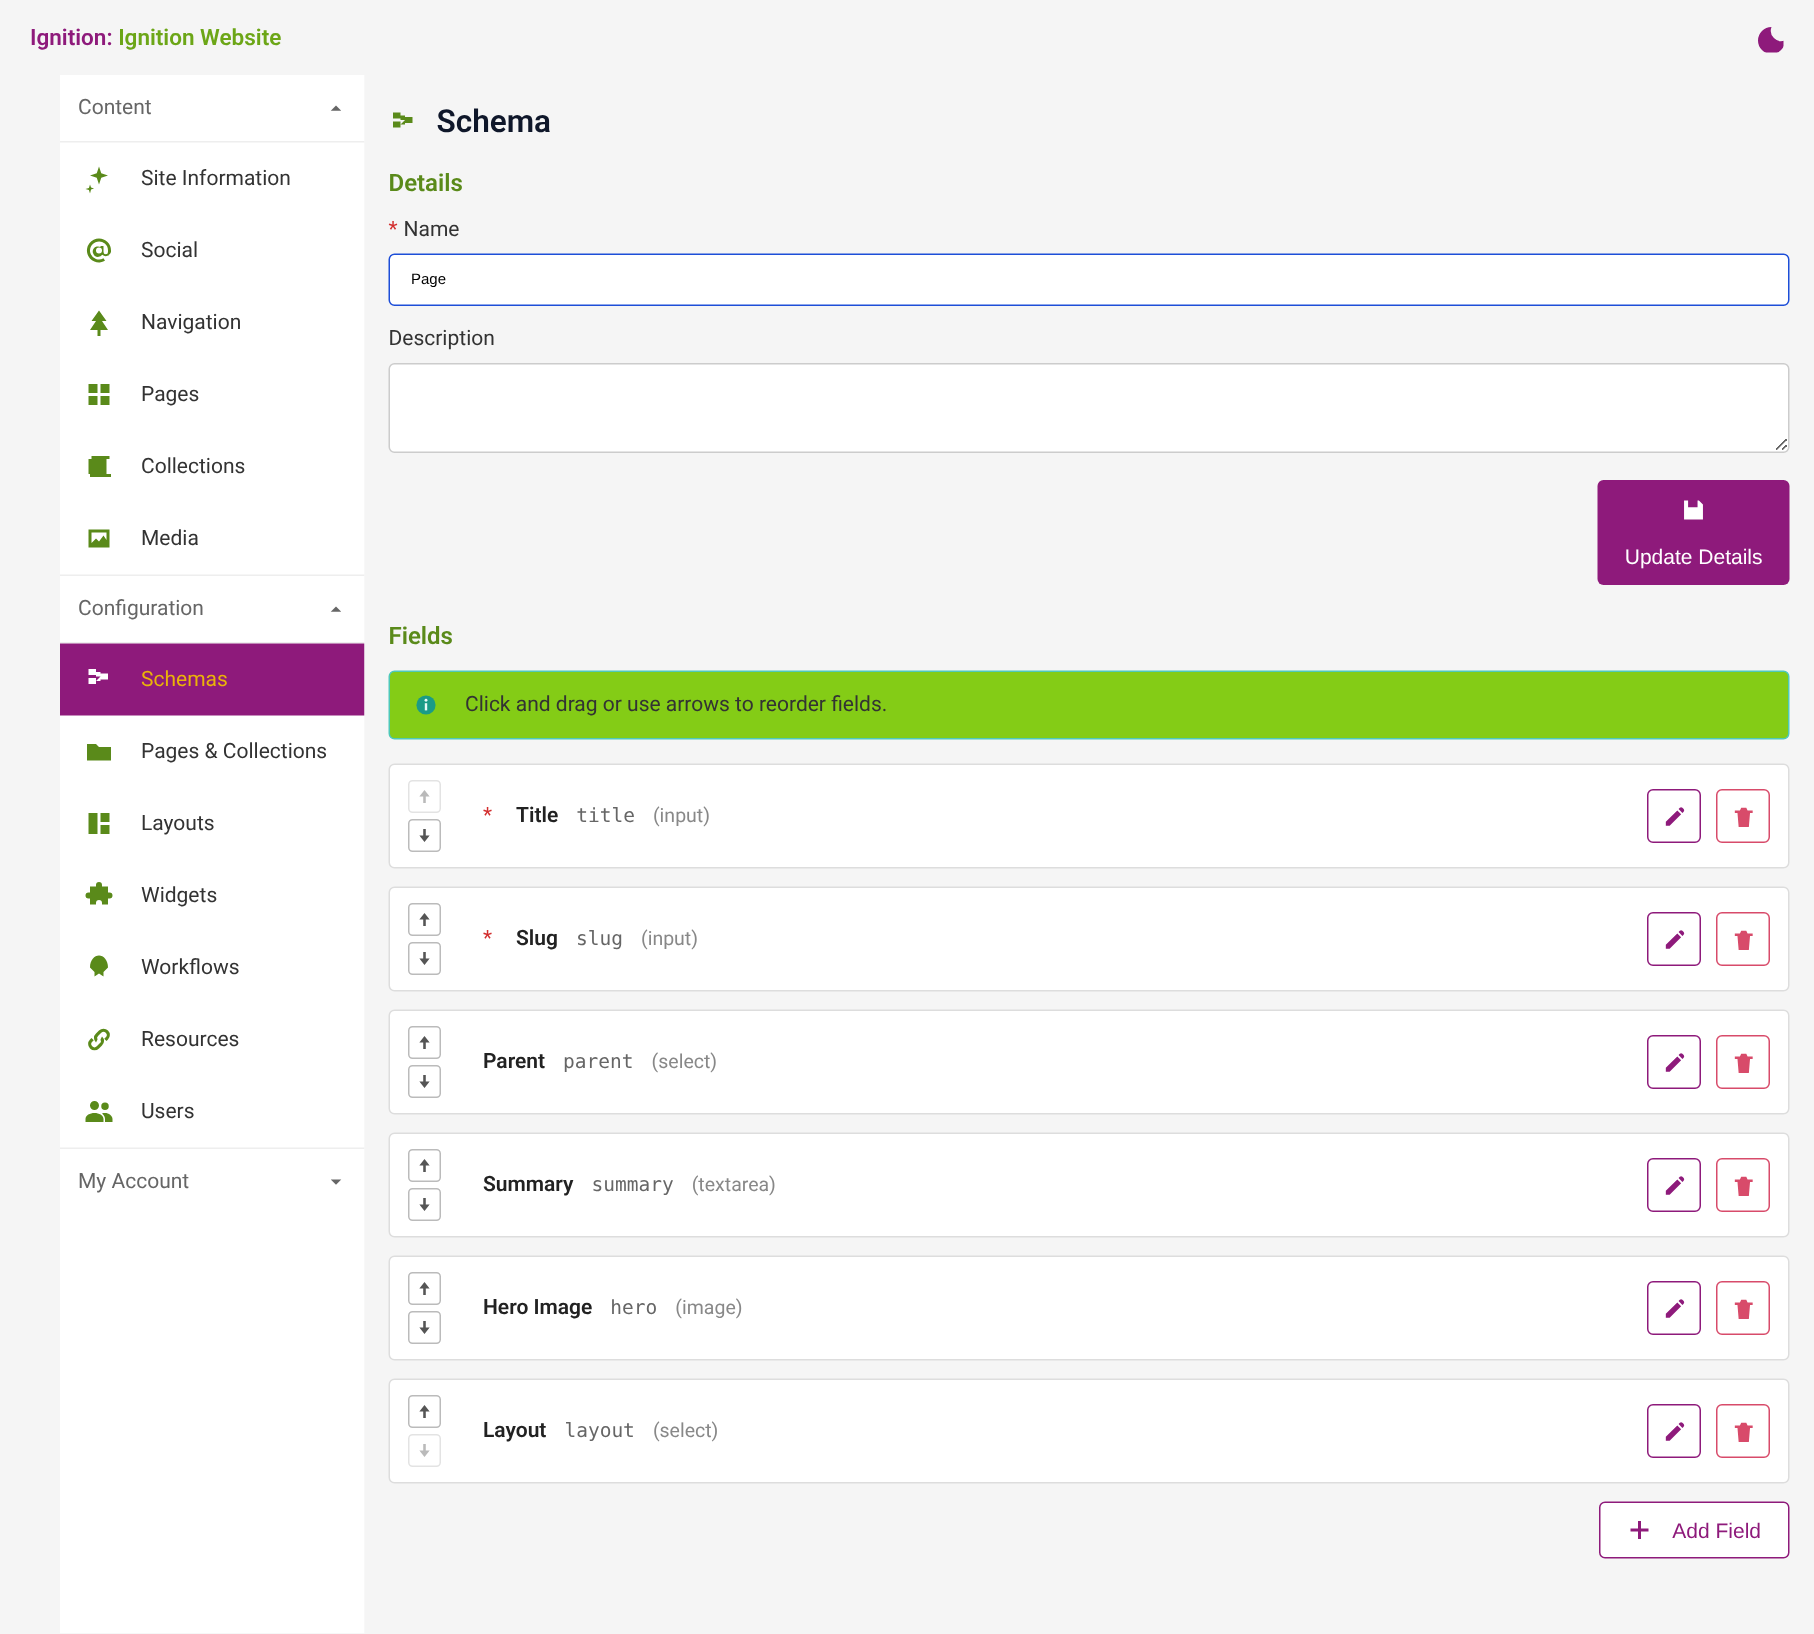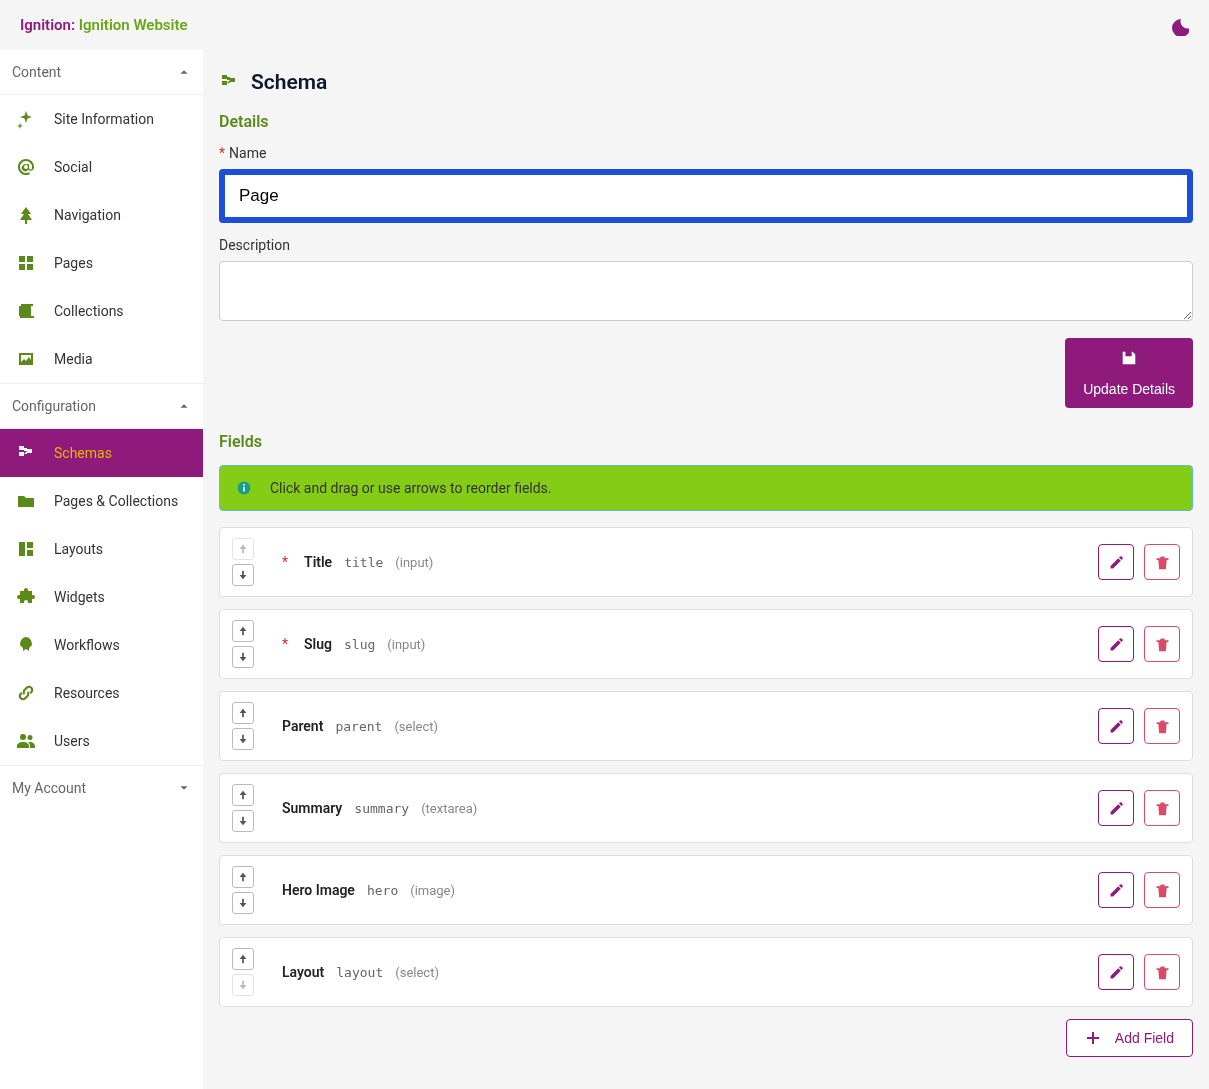--- a/index.html
+++ b/index.html
@@ -1,24 +1,24 @@
 <!DOCTYPE html>
 <html><head>
 <meta charset="utf-8">
 <style>
   * { box-sizing: border-box; margin: 0; padding: 0; }
   body { font-family: -apple-system, BlinkMacSystemFont, "Segoe UI", Roboto, sans-serif; background: #f5f5f5; color: #333; font-size: 14px; }
   
-  .topbar { height: 50px; background: #f5f5f5; display: flex; padding: 16px 20px; justify-content: space-between; }
+  .topbar { height: 50px; background: #f5f5f5; display: flex; align-items: center; padding: 5px 20px; justify-content: space-between; }
   .brand { font-weight: 600; font-size: 15px; }
   .brand-primary { color: #8e1a7b; }
   .brand-secondary { color: #6ca617; }
   .dark-toggle { width: 20px; height: 20px; fill: #8e1a7b; cursor: pointer; }
   
-  .container { display: flex; }
+  .container { display: flex; margin-left: 40px; }
   
   .sidebar { width: 203px; background: #fff; min-height: calc(100vh - 50px); }
   .sidebar-section-header { display: flex; align-items: center; justify-content: space-between; padding: 14px 12px; color: #666; font-size: 14px; cursor: pointer; border-bottom: 1px solid #eee; }
   .sidebar-section-header.no-border { border-bottom: none; }
   .sidebar-item { display: flex; align-items: center; padding: 14px 16px; color: #333; cursor: pointer; gap: 18px; }
   .sidebar-item.active { background: #8e1a7b; color: #eab308; }
   .sidebar-item.active .sidebar-icon { fill: #fff; }
   .sidebar-icon { width: 20px; height: 20px; fill: #5a8a1a; flex-shrink: 0; }
   .sidebar-section-divider { border-top: 1px solid #eee; }
   .chevron { width: 14px; height: 14px; fill: #666; }
@@ -27,21 +27,21 @@
   
   .page-header { display: flex; align-items: center; gap: 12px; margin-bottom: 18px; }
   .page-header-icon { width: 20px; height: 20px; fill: #5a8a1a; }
   .page-title { color: #0f172a; font-size: 21px; font-weight: 600; }
   
   .section-title { color: #5a8a1a; font-size: 16px; font-weight: 600; margin-bottom: 14px; }
   
   .form-group { margin-bottom: 14px; }
   .form-label { display: block; margin-bottom: 8px; color: #333; font-size: 14px; }
   .required-star { color: #d32f2f; margin-right: 4px; }
-  .form-input { width: 100%; padding: 11px 14px; border: 6px solid #1d4ed8; border-radius: 4px; font-size: 17px; background: #fff; }
+  .form-input { width: 100%; padding: 11px 14px; border: 1px solid #1d4ed8; border-radius: 4px; font-size: 10px; background: #fff; }
   .form-textarea { width: 100%; min-height: 60px; padding: 10px 14px; border: 1px solid #ccc; border-radius: 4px; font-size: 14px; background: #fff; resize: vertical; }
   
   .btn-row { display: flex; justify-content: flex-end; margin-bottom: 24px; }
   .btn-primary { background: #8e1a7b; color: #fff; border: none; padding: 11px 18px; border-radius: 4px; font-size: 14px; cursor: pointer; display: flex; align-items: center; gap: 14px; flex-direction: column; }
   .btn-primary svg { width: 18px; height: 18px; fill: #fff; }
   
   .info-banner { background: #84cc16; border: 1px solid #4ec9b9; border-radius: 4px; padding: 14px 16px; display: flex; align-items: center; gap: 18px; color: #333; margin-bottom: 16px; }
   .info-banner svg { width: 16px; height: 16px; fill: #1a9b87; }
   
   .field-row { background: #fff; border: 1px solid #ddd; border-radius: 4px; padding: 10px 12px; display: flex; align-items: center; margin-bottom: 12px; }

